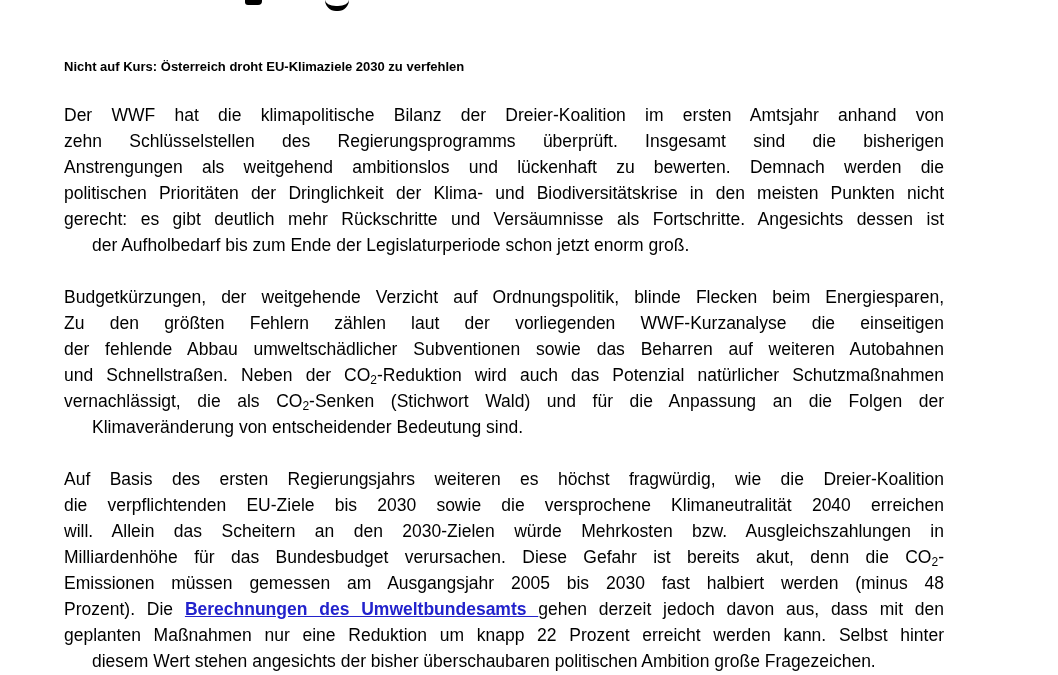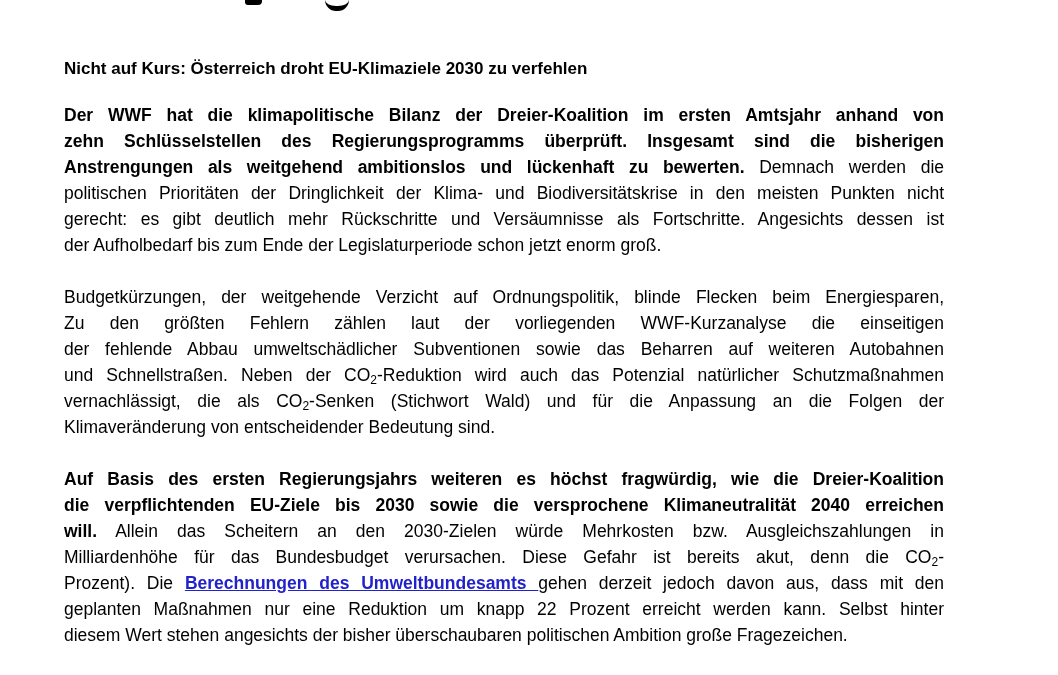--- a/index.html
+++ b/index.html
@@ -11,34 +11,34 @@
     font-family:"Liberation Sans","DejaVu Sans",sans-serif;
     color:#000000;
   }
   .page{position:absolute;inset:0;background:#ffffff;}
   
   .frag{position:absolute;background:#000;}
   .frag-j{left:245px;top:0;width:17px;height:5px;border-radius:0 0 4px 3px;}
   .frag-g{left:325px;top:0;width:24px;height:6px;background:transparent;border-bottom:5px solid #000;border-radius:0 0 12px 12px;}
   .heading{
     position:absolute;left:64px;top:45px;width:880px;
-    font-size:17px;font-weight:bold;line-height:26px;
+    font-size:13px;font-weight:bold;line-height:26px;
     white-space:nowrap;
   }
   .para{
     position:absolute;left:64px;width:880px;
     font-size:17.5px;line-height:26px;
   }
   .line{
     text-align:justify;
     text-align-last:justify;
     height:26px;overflow:visible;
   }
-  .line.last{text-align-last:left;}
-  .b{font-weight:bold;}
+  .line.last{text-align-last:left;margin-left:28px;}
+  .b{font-weight:normal;}
   .sub{font-size:12px;vertical-align:-3px;line-height:0;}
   a.doclink{
     text-decoration:underline;
     cursor:pointer;
   }
 </style>
 </head>
 <body>
 
 <div class="page">
@@ -62,18 +62,19 @@
         <div class="line"><span>der fehlende Abbau umweltschädlicher Subventionen sowie das Beharren auf weiteren Autobahnen</span></div>
         <div class="line"><span>und Schnellstraßen. Neben der CO</span><span class="sub">2</span><span>-Reduktion wird auch das Potenzial natürlicher Schutzmaßnahmen</span></div>
         <div class="line"><span>vernachlässigt, die als CO</span><span class="sub">2</span><span>-Senken (Stichwort Wald) und für die Anpassung an die Folgen der</span></div>
         <div class="line last"><span>Klimaveränderung von entscheidender Bedeutung sind.</span></div>
       </div>
       <div class="para" style="top: 466px;">
         <div class="line"><span class="b">Auf Basis des ersten Regierungsjahrs weiteren es höchst fragwürdig, wie die Dreier-Koalition</span></div>
         <div class="line"><span class="b">die verpflichtenden EU-Ziele bis 2030 sowie die versprochene Klimaneutralität 2040 erreichen</span></div>
         <div class="line"><span class="b">will.</span><span> Allein das Scheitern an den 2030-Zielen würde Mehrkosten bzw. Ausgleichszahlungen in</span></div>
         <div class="line"><span>Milliardenhöhe für das Bundesbudget verursachen. Diese Gefahr ist bereits akut, denn die CO</span><span class="sub">2</span><span>-</span></div>
+        <div class="line"><span>Emissionen müssen gemessen am Ausgangsjahr 2005 bis 2030 fast halbiert werden (minus 48</span></div>
         <div class="line"><span>Prozent). Die </span><a class="doclink" href="#" style="color: rgb(34, 34, 204); font-weight: bold;">Berechnungen des Umweltbundesamts </a><span>gehen derzeit jedoch davon aus, dass mit den</span></div>
         <div class="line"><span>geplanten Maßnahmen nur eine Reduktion um knapp 22 Prozent erreicht werden kann. Selbst hinter</span></div>
         <div class="line last"><span>diesem Wert stehen angesichts der bisher überschaubaren politischen Ambition große Fragezeichen.</span></div>
       </div>
     </div>
 </div>
 
 </body></html>

